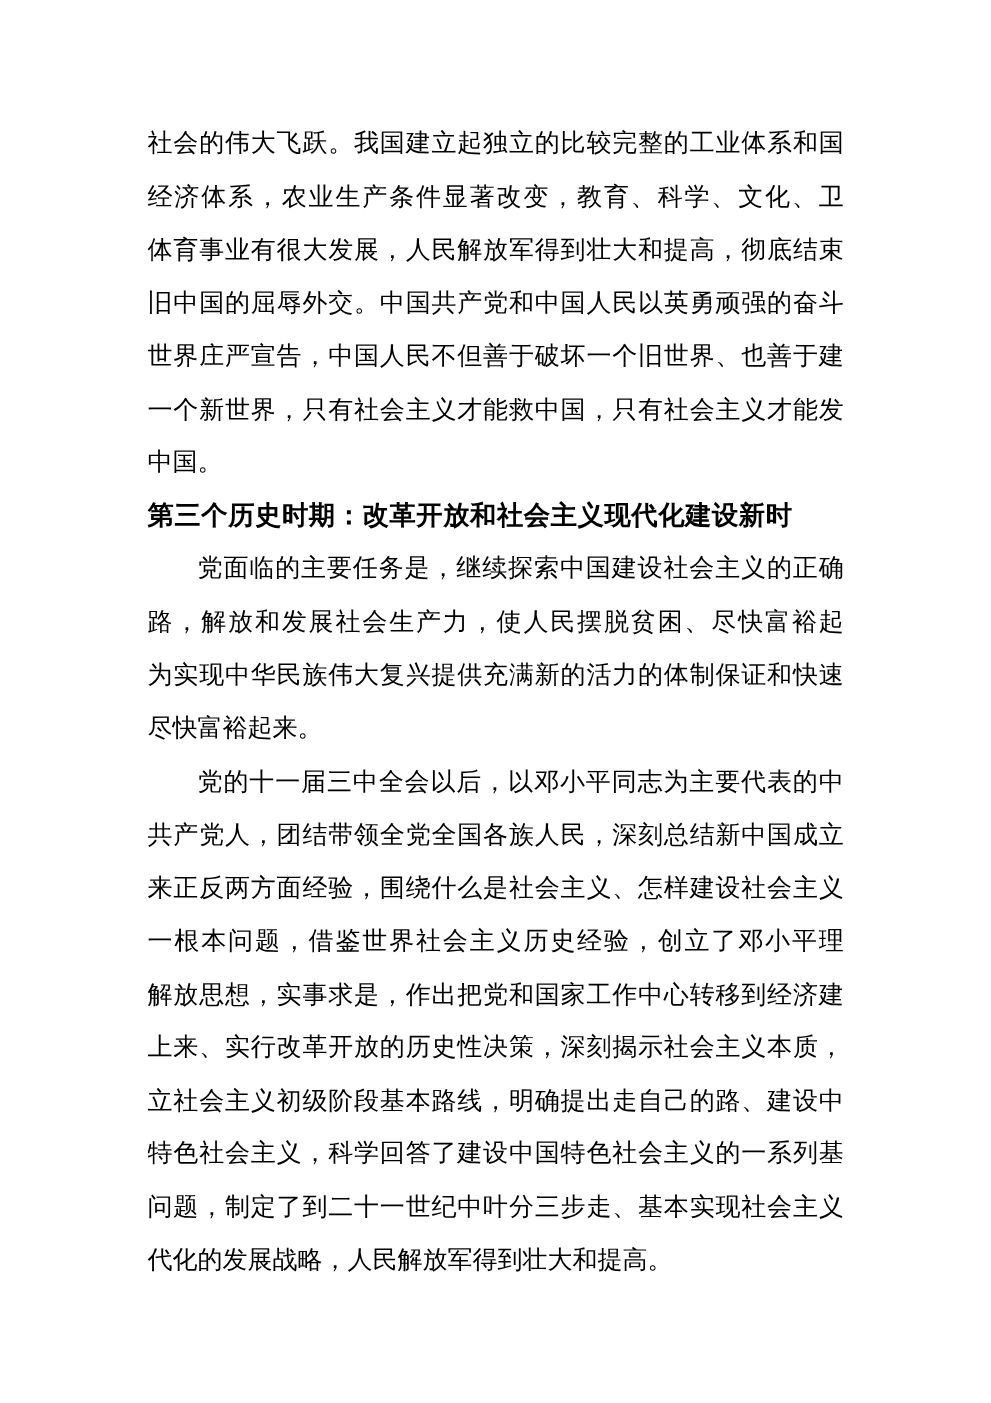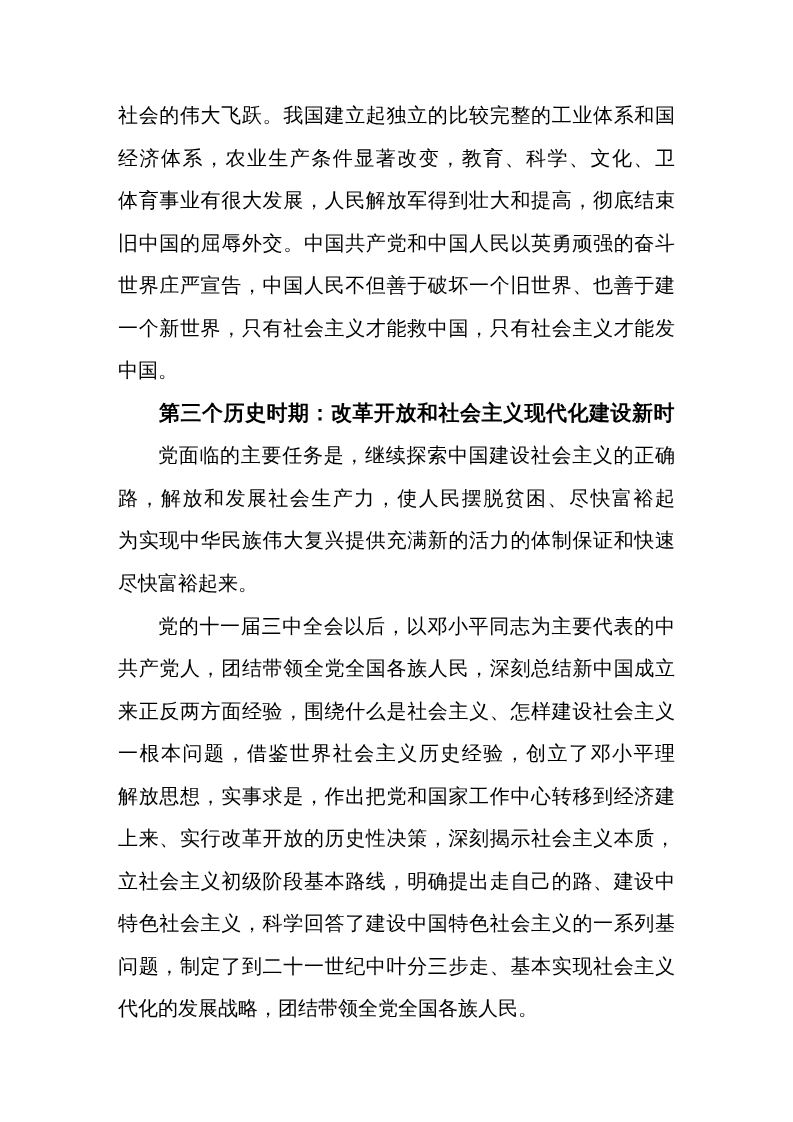--- a/index.html
+++ b/index.html
@@ -26,21 +26,21 @@
     display: block;
     height: 42.55px;
     line-height: 42.55px;
     font-size: 20px;
     color: #000000;
     text-align: justify;
     text-align-last: justify;
     overflow: hidden;
   }
   .line.no-justify {
-    text-align: right;
+    text-align: left;
     text-align-last: left;
   }
   .line.indent {
     text-indent: 40px;
   }
   .heading-line {
     font-family: "Liberation Sans", "DejaVu Sans", sans-serif;
     font-weight: bold;
     font-size: 21px;
     letter-spacing: 0.5px;
@@ -72,16 +72,16 @@
       <div>
         <div class="line indent">党的十一届三中全会以后，以邓小平同志为主要代表的中国</div>
         <div class="line">共产党人，团结带领全党全国各族人民，深刻总结新中国成立以</div>
         <div class="line">来正反两方面经验，围绕什么是社会主义、怎样建设社会主义这</div>
         <div class="line">一根本问题，借鉴世界社会主义历史经验，创立了邓小平理论，</div>
         <div class="line">解放思想，实事求是，作出把党和国家工作中心转移到经济建设</div>
         <div class="line">上来、实行改革开放的历史性决策，深刻揭示社会主义本质，确</div>
         <div class="line">立社会主义初级阶段基本路线，明确提出走自己的路、建设中国</div>
         <div class="line">特色社会主义，科学回答了建设中国特色社会主义的一系列基本</div>
         <div class="line">问题，制定了到二十一世纪中叶分三步走、基本实现社会主义现</div>
-        <div class="line no-justify">代化的发展战略，团结带领全党全国各族人民。</div>
+        <div class="line no-justify">代化的发展战略，人民解放军得到壮大和提高。</div>
       </div>
     </div>
 </div>
 
 </body></html>

